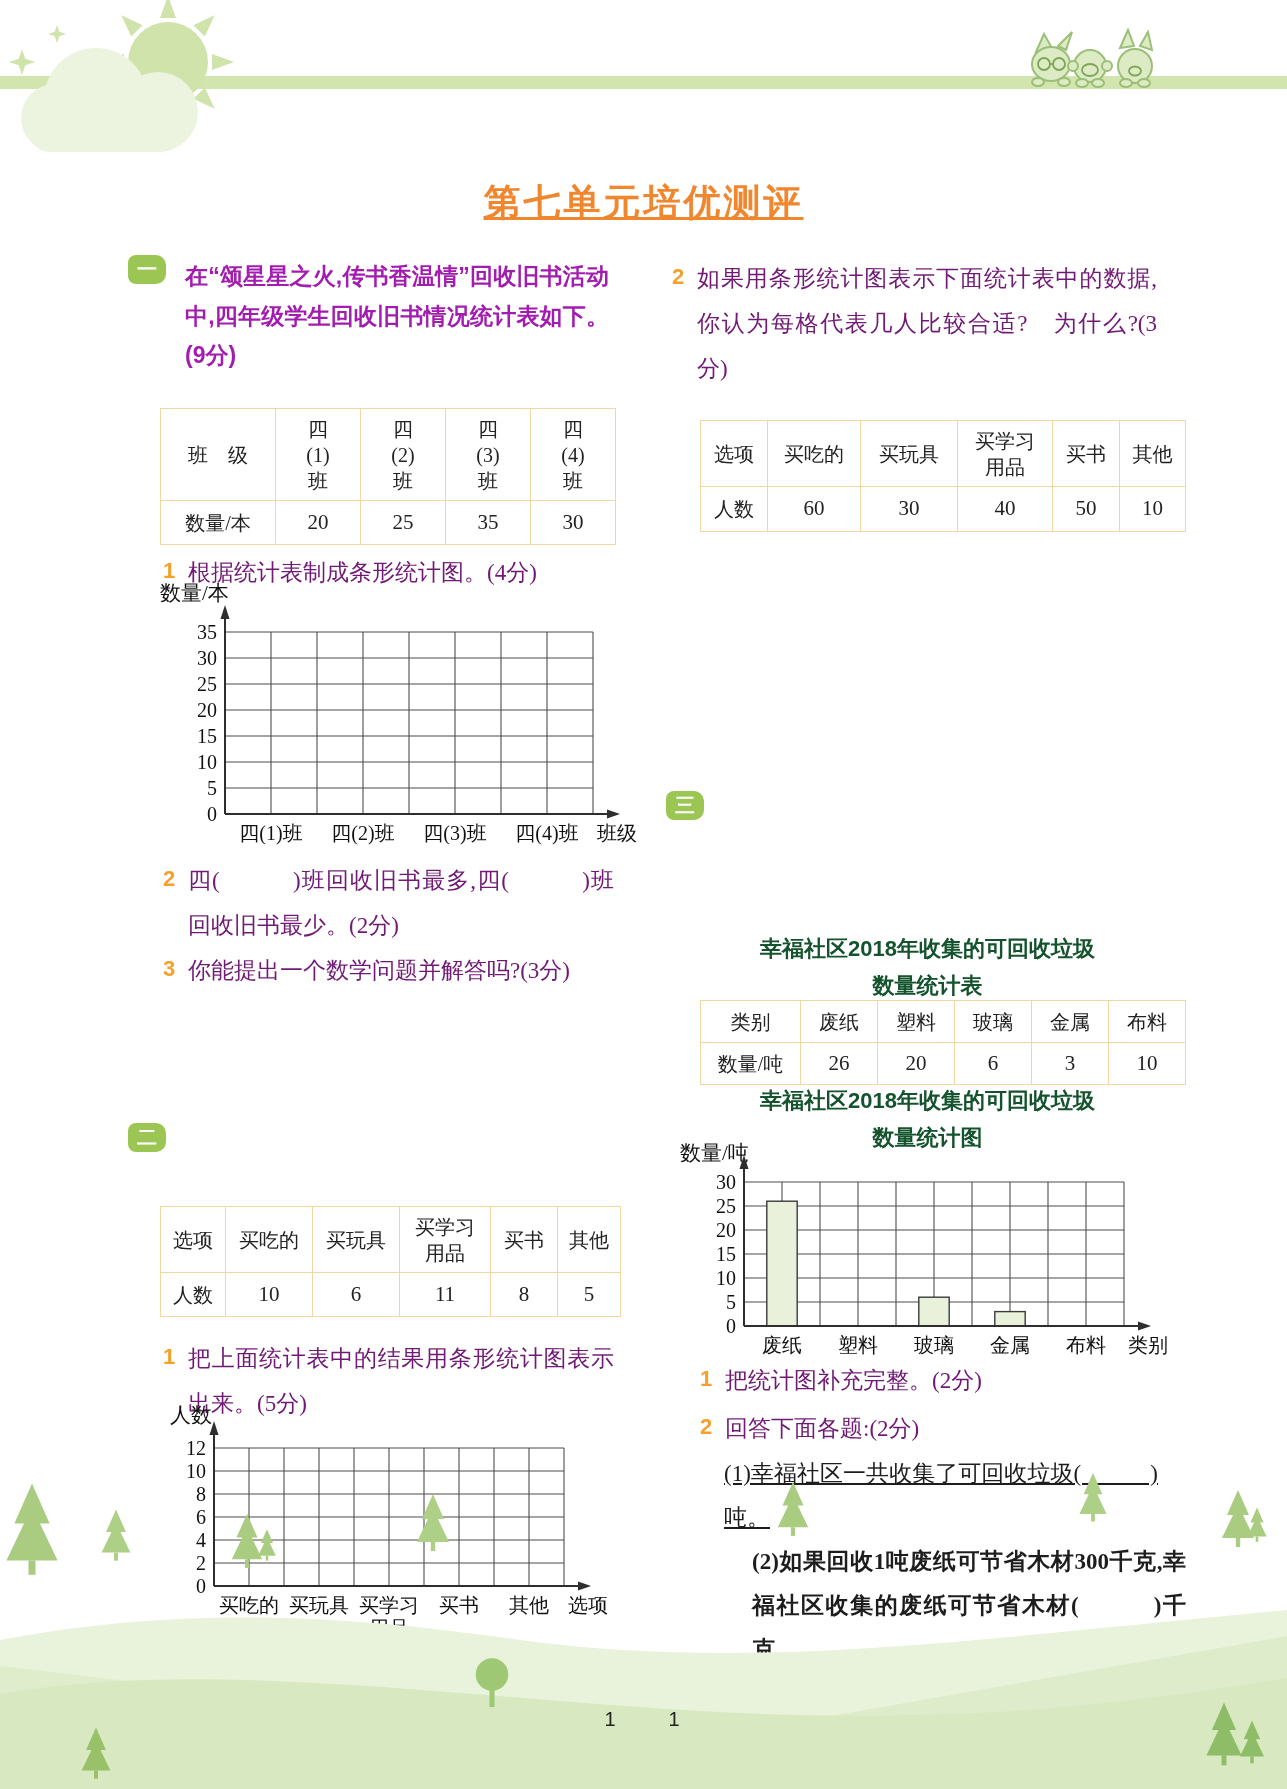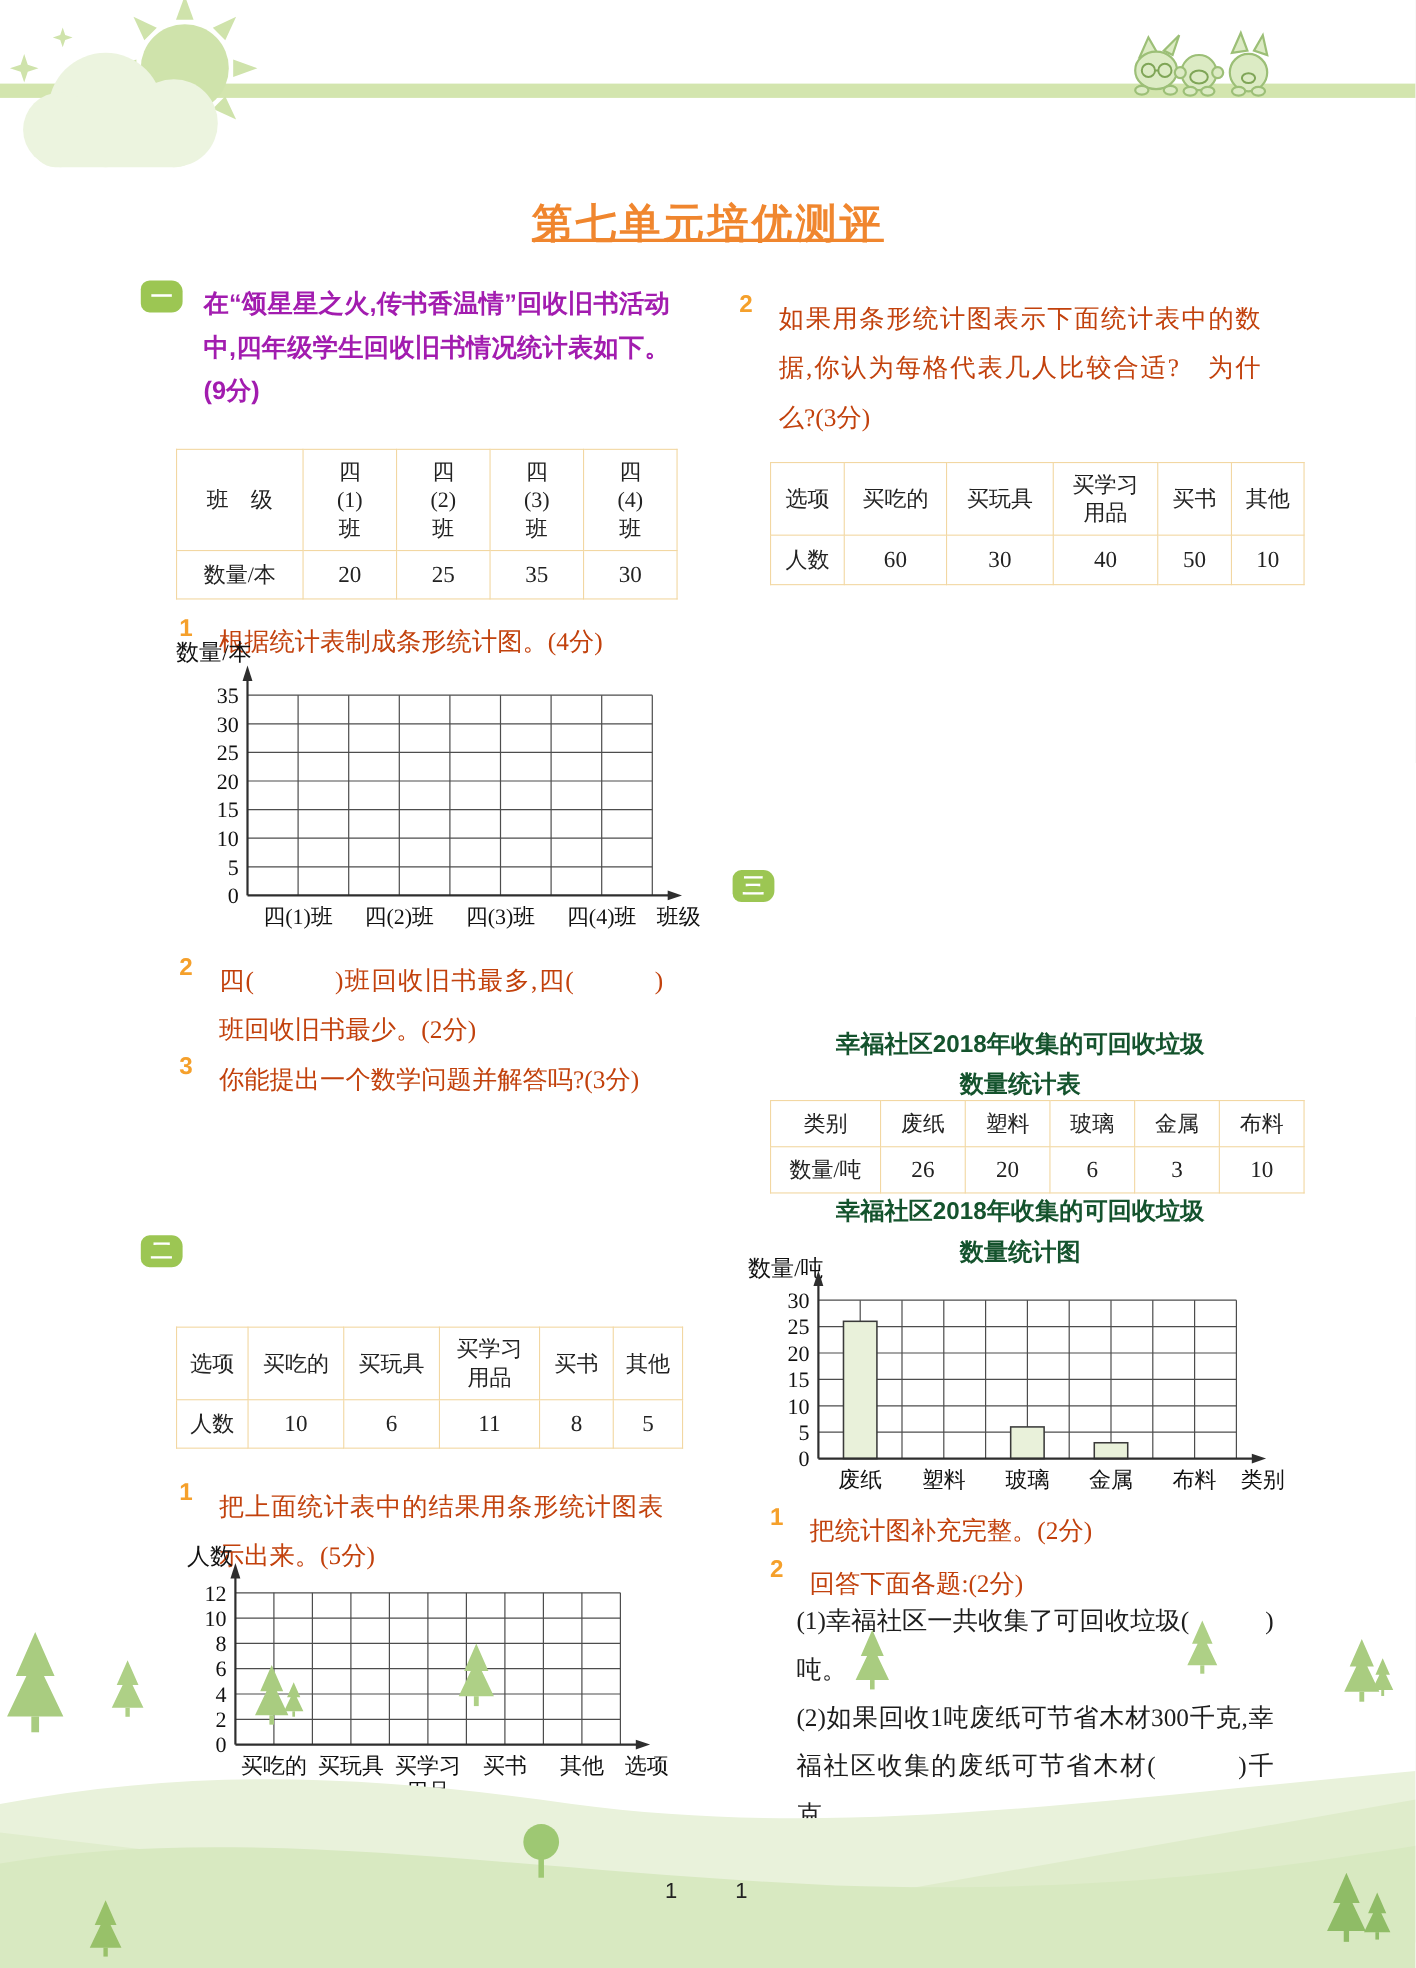--- a/index.html
+++ b/index.html
@@ -15,21 +15,21 @@
   
   .stem-row{position:absolute;display:flex;align-items:flex-start;}
   .badge{flex:0 0 38px;height:29px;margin:5px 12px 0 0;background:#9cc653;border-radius:8px 10px 10px 8px;
          display:flex;align-items:center;justify-content:center;
          font:700 20px "Liberation Sans",sans-serif;color:#ffffff;}
   .stem{margin:7px;font:700 23px/1.72 "Liberation Sans",sans-serif;color:#a21caf;text-align:justify;}
 
   
   .sub{position:absolute;display:flex;align-items:flex-start;}
   .subnum{flex:0 0 24px;font:700 22px/1.95 "Liberation Sans",sans-serif;color:#f5a02b;}
-  .subtext{margin:12px;flex:1;font:400 23px/1.95 "Liberation Serif",serif;color:#c2410c;text-align:justify;}
+  .subtext{margin:1px;flex:1;font:400 23px/1.95 "Liberation Serif",serif;color:#701a75;text-align:justify;}
   .plain{position:absolute;margin:0;font:400 23px/1.92 "Liberation Serif",serif;color:#1d1d1d;text-align:justify;}
 
   
   .wtable{position:absolute;border-collapse:collapse;table-layout:fixed;}
   .wtable td{border:1.6px solid #f2d7a2;text-align:center;vertical-align:middle;
              font:400 20px/1.3 "Liberation Serif",serif;color:#222;padding:2px 2px;}
   .wtable td.num{font-size:21px;}
   .ml{white-space:pre-line;}
   .tbl-title{position:absolute;margin:0;text-align:center;white-space:pre-line;
              font:700 22px/1.7 "Liberation Sans",sans-serif;color:#14532d;}
@@ -362,22 +362,22 @@
     </svg>
 
   <div class="sub" style="left:700px;top:1358px;width:456px;">
     <span class="subnum">1</span>
     <p class="subtext">把统计图补充完整。(2分)</p>
   </div>
   <div class="sub" style="left:700px;top:1406px;width:456px;">
     <span class="subnum">2</span>
     <p class="subtext">回答下面各题:(2分)</p>
   </div>
-  <p class="plain" style="left:724px;top:1452px;width:434px;">(1)幸福社区一共收集了可回收垃圾(　　　)吨。</p>
-  <p class="plain" style="left:724px;top:1540px;width:434px;">(2)如果回收1吨废纸可节省木材300千克,幸福社区收集的废纸可节省木材(　　　)千克。</p>
+  <p class="plain" style="left:724px;top:1452px;width:434px;text-decoration:underline;">(1)幸福社区一共收集了可回收垃圾(　　　)吨。</p>
+  <p class="plain" style="left:752px;top:1540px;width:434px;font-weight:bold;">(2)如果回收1吨废纸可节省木材300千克,幸福社区收集的废纸可节省木材(　　　)千克。</p>
 
   <svg class="abs" style="left:0;top:1440px;" width="1287" height="349">
     <defs>
       <g id="pine">
         <polygon points="0,-34 11,-9 5,-9 16,14 -16,14 -5,-9 -11,-9" fill="currentColor"></polygon>
         <rect x="-2.2" y="14" width="4.4" height="9" fill="currentColor"></rect>
       </g>
       <g id="lolli">
         <circle cx="0" cy="-14" r="13" fill="currentColor"></circle>
         <rect x="-2" y="-4" width="4" height="16" fill="currentColor"></rect>

